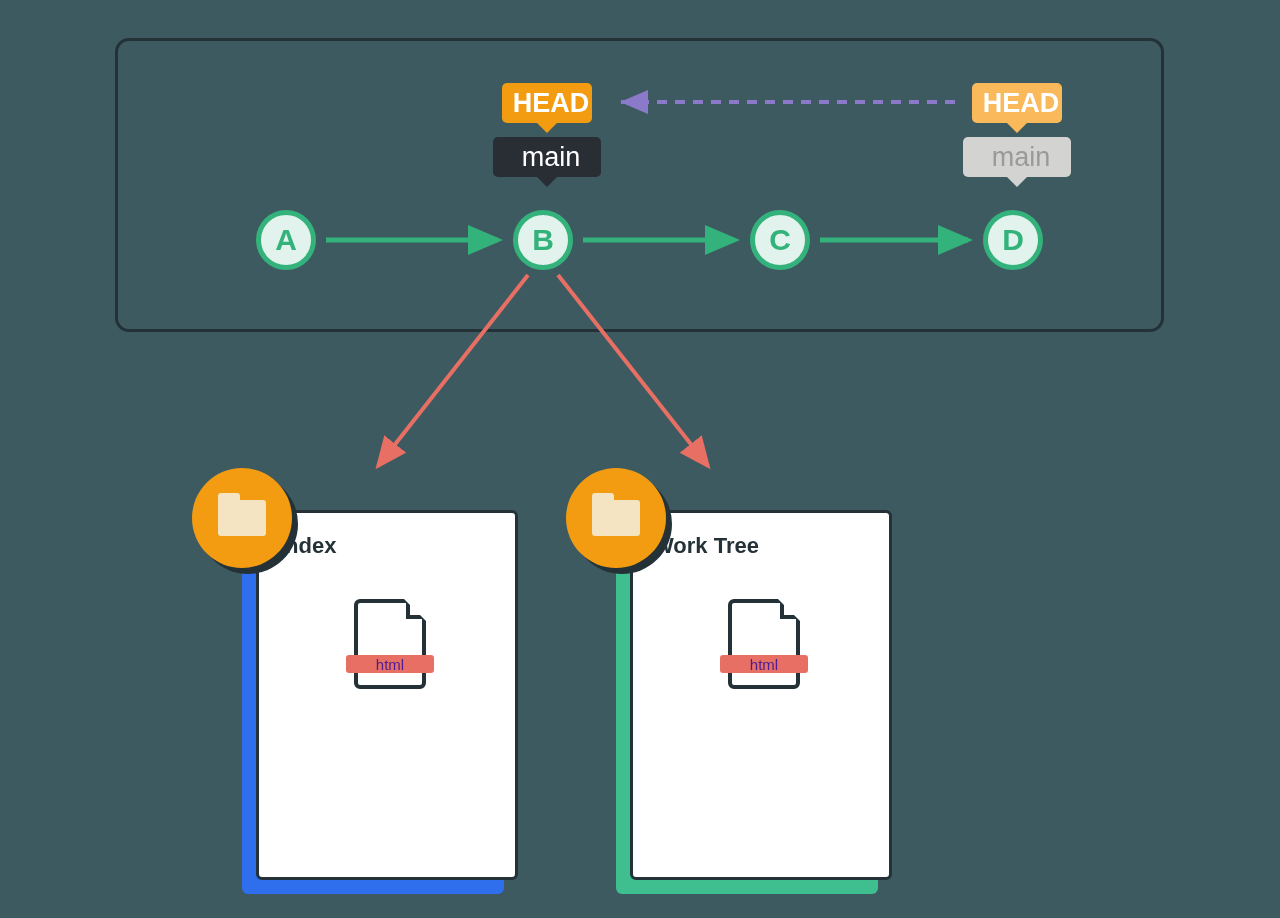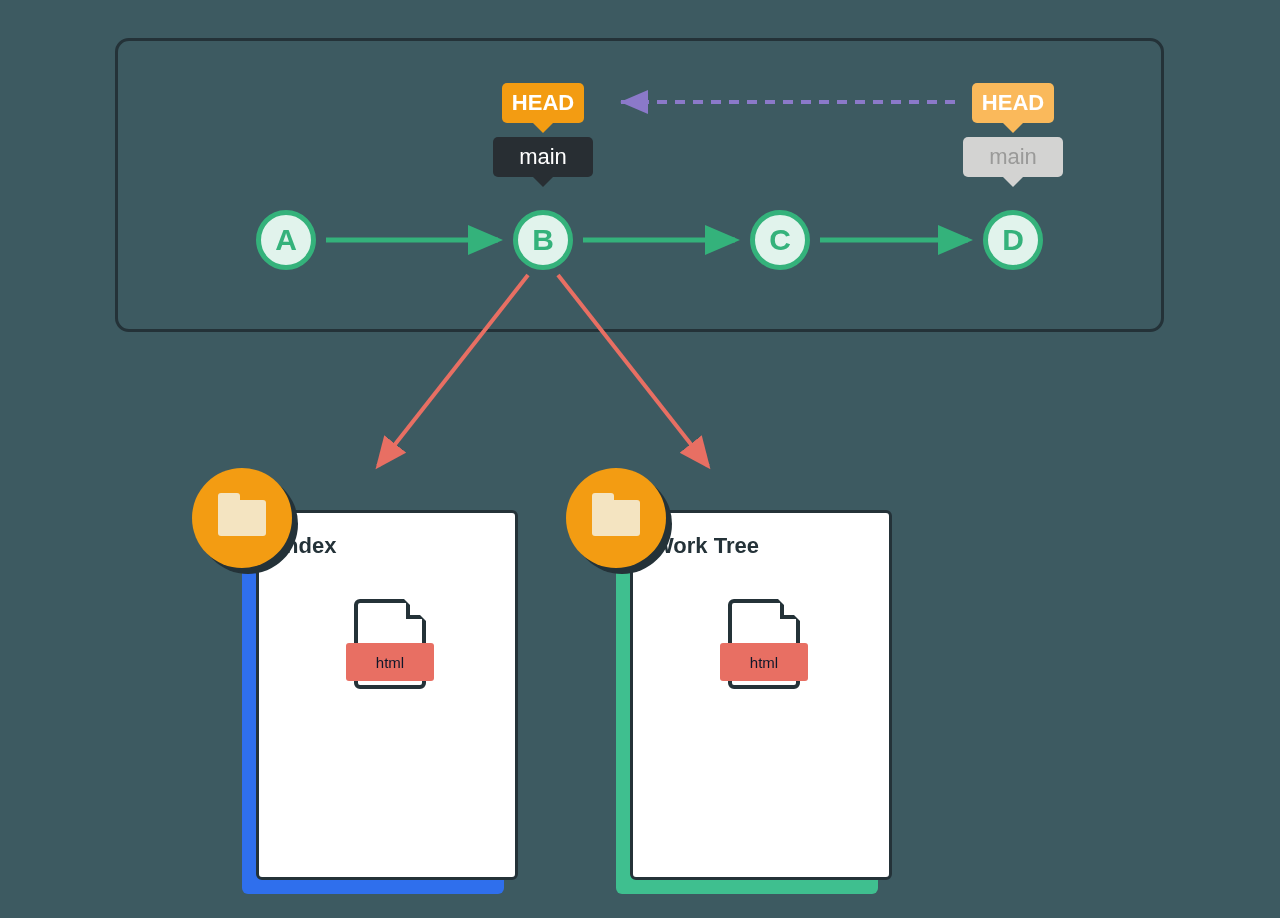--- a/index.html
+++ b/index.html
@@ -45,22 +45,23 @@
     box-sizing: border-box;
   }
 
   
   .tag {
     position: absolute;
     border-radius: 5px;
     display: flex;
     align-items: center;
     justify-content: center;
-    font-size: 22px;
+    font-size: 27px;
     font-weight: 700;
+    padding-left: 8px;
   }
   .tag::after {
     content: "";
     position: absolute;
     bottom: -10px;
     left: 50%;
     margin-left: -10px;
     width: 0; height: 0;
     border-left: 10px solid transparent;
     border-right: 10px solid transparent;
@@ -135,24 +136,24 @@
     border-left:22px solid transparent;
   }
   .file.inpanel::after { border-top-color:#fff; }
   .file::before { 
     content:""; position:absolute; right:0; top:0;
     width:16px; height:16px;
     border-left:4px solid #243238; border-bottom:4px solid #243238;
     box-sizing:border-box;
   }
   .file-label {
-    position:absolute; left:-12px; right:-12px; top:40px;
-    height:38px; border-radius:3px;
+    position:absolute; left:-12px; right:-12px; top:52px;
+    height:18px; border-radius:3px;
     display:flex; align-items:center; justify-content:center;
-    font-size:15px; color:#0f172a; font-weight:500;
+    font-size:15px; color:#4c1d95; font-weight:500;
   }
   .label-html { background:#e86f63; }
   .label-css  { background:#6fb1e4; }
 </style>
 </head>
 <body>
 
 <div class="canvas">
 
   <div class="history-box"></div>

